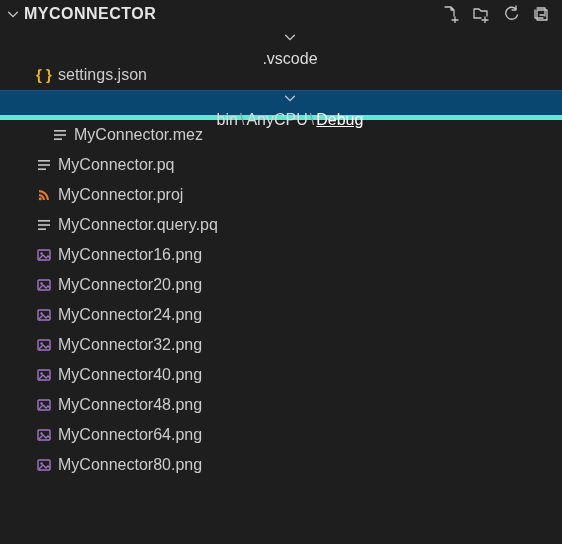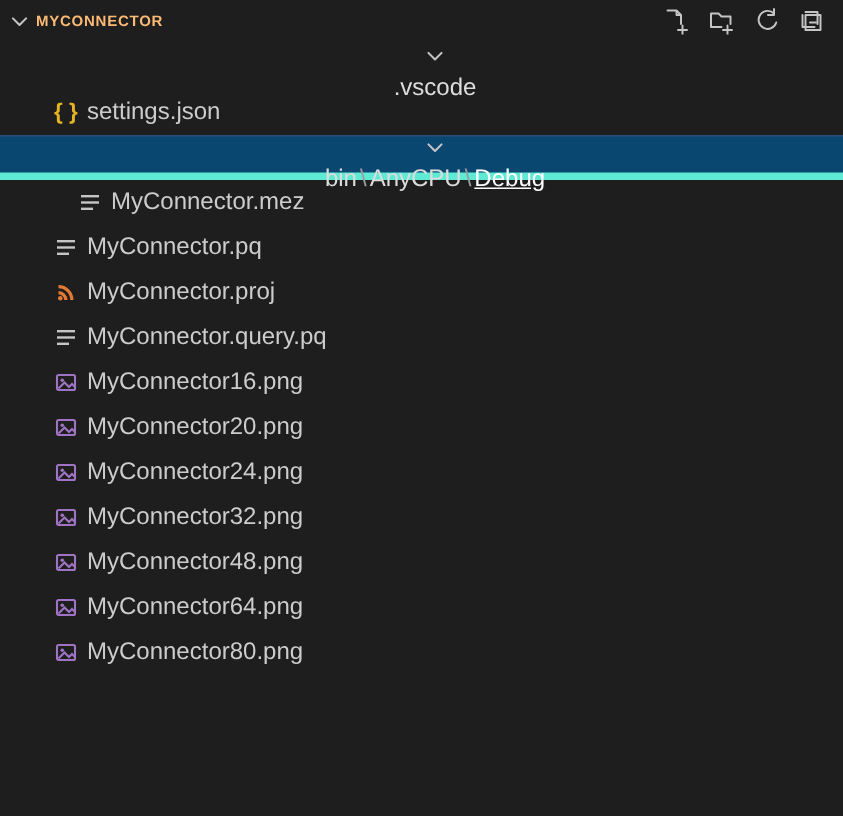--- a/index.html
+++ b/index.html
@@ -14,24 +14,24 @@
     user-select: none;
   }
   .explorer { width: 100%; height: 100%; }
   .header {
     display: flex;
     align-items: center;
     height: 28px;
     padding: 0 8px 0 4px;
   }
   .header-title {
-    font-size: 10px;
+    font-size: 16px;
     font-weight: 700;
     letter-spacing: 0.5px;
-    color: #fdba74;
+    color: #e5e5e5;
     flex: 1;
     margin-left: 2px;
   }
   .header-actions { display: flex; gap: 12px; padding-right: 4px; }
   .header-actions svg { width: 18px; height: 18px; display: block; }
   .chev { display: inline-flex; align-items: center; justify-content: center; width: 18px; }
   .chev svg { width: 14px; height: 14px; }
   .tree { padding-top: 2px; }
   .row {
     display: flex;
@@ -217,20 +217,30 @@
           <span class="label">MyConnector32.png</span>
         </div>
         <div class="row pad2">
           <span class="icon">
             <svg viewBox="0 0 16 16">
               <rect class="img-stroke" x="2" y="3" width="12" height="10" rx="1"></rect>
               <circle class="img-fill" cx="5.5" cy="6.5" r="1.2"></circle>
               <path class="img-stroke" d="M3 12 L7 8 L10 11 L12 9 L14 11"></path>
             </svg>
           </span>
+          <span class="label">MyConnector40.png</span>
+        </div>
+        <div class="row pad2">
+          <span class="icon">
+            <svg viewBox="0 0 16 16">
+              <rect class="img-stroke" x="2" y="3" width="12" height="10" rx="1"></rect>
+              <circle class="img-fill" cx="5.5" cy="6.5" r="1.2"></circle>
+              <path class="img-stroke" d="M3 12 L7 8 L10 11 L12 9 L14 11"></path>
+            </svg>
+          </span>
           <span class="label">MyConnector48.png</span>
         </div>
         <div class="row pad2">
           <span class="icon">
             <svg viewBox="0 0 16 16">
               <rect class="img-stroke" x="2" y="3" width="12" height="10" rx="1"></rect>
               <circle class="img-fill" cx="5.5" cy="6.5" r="1.2"></circle>
               <path class="img-stroke" d="M3 12 L7 8 L10 11 L12 9 L14 11"></path>
             </svg>
           </span>

